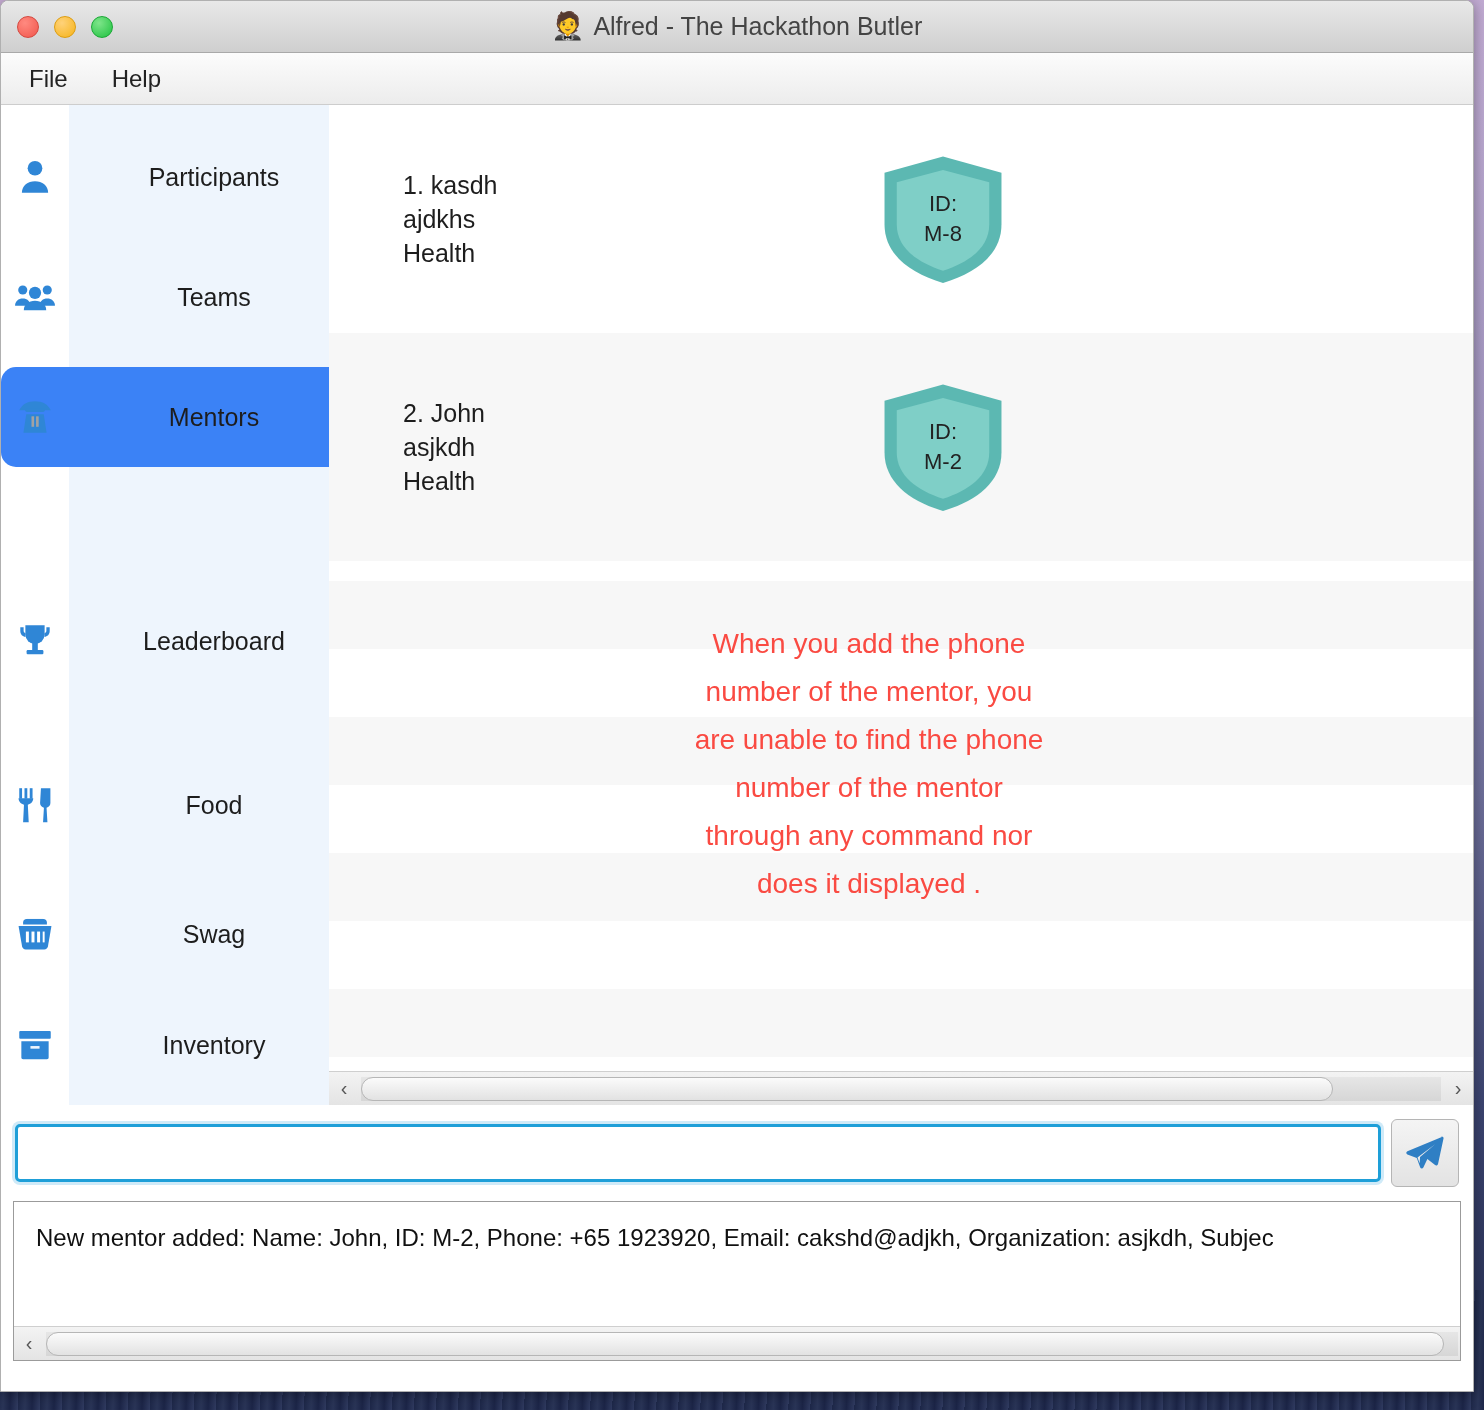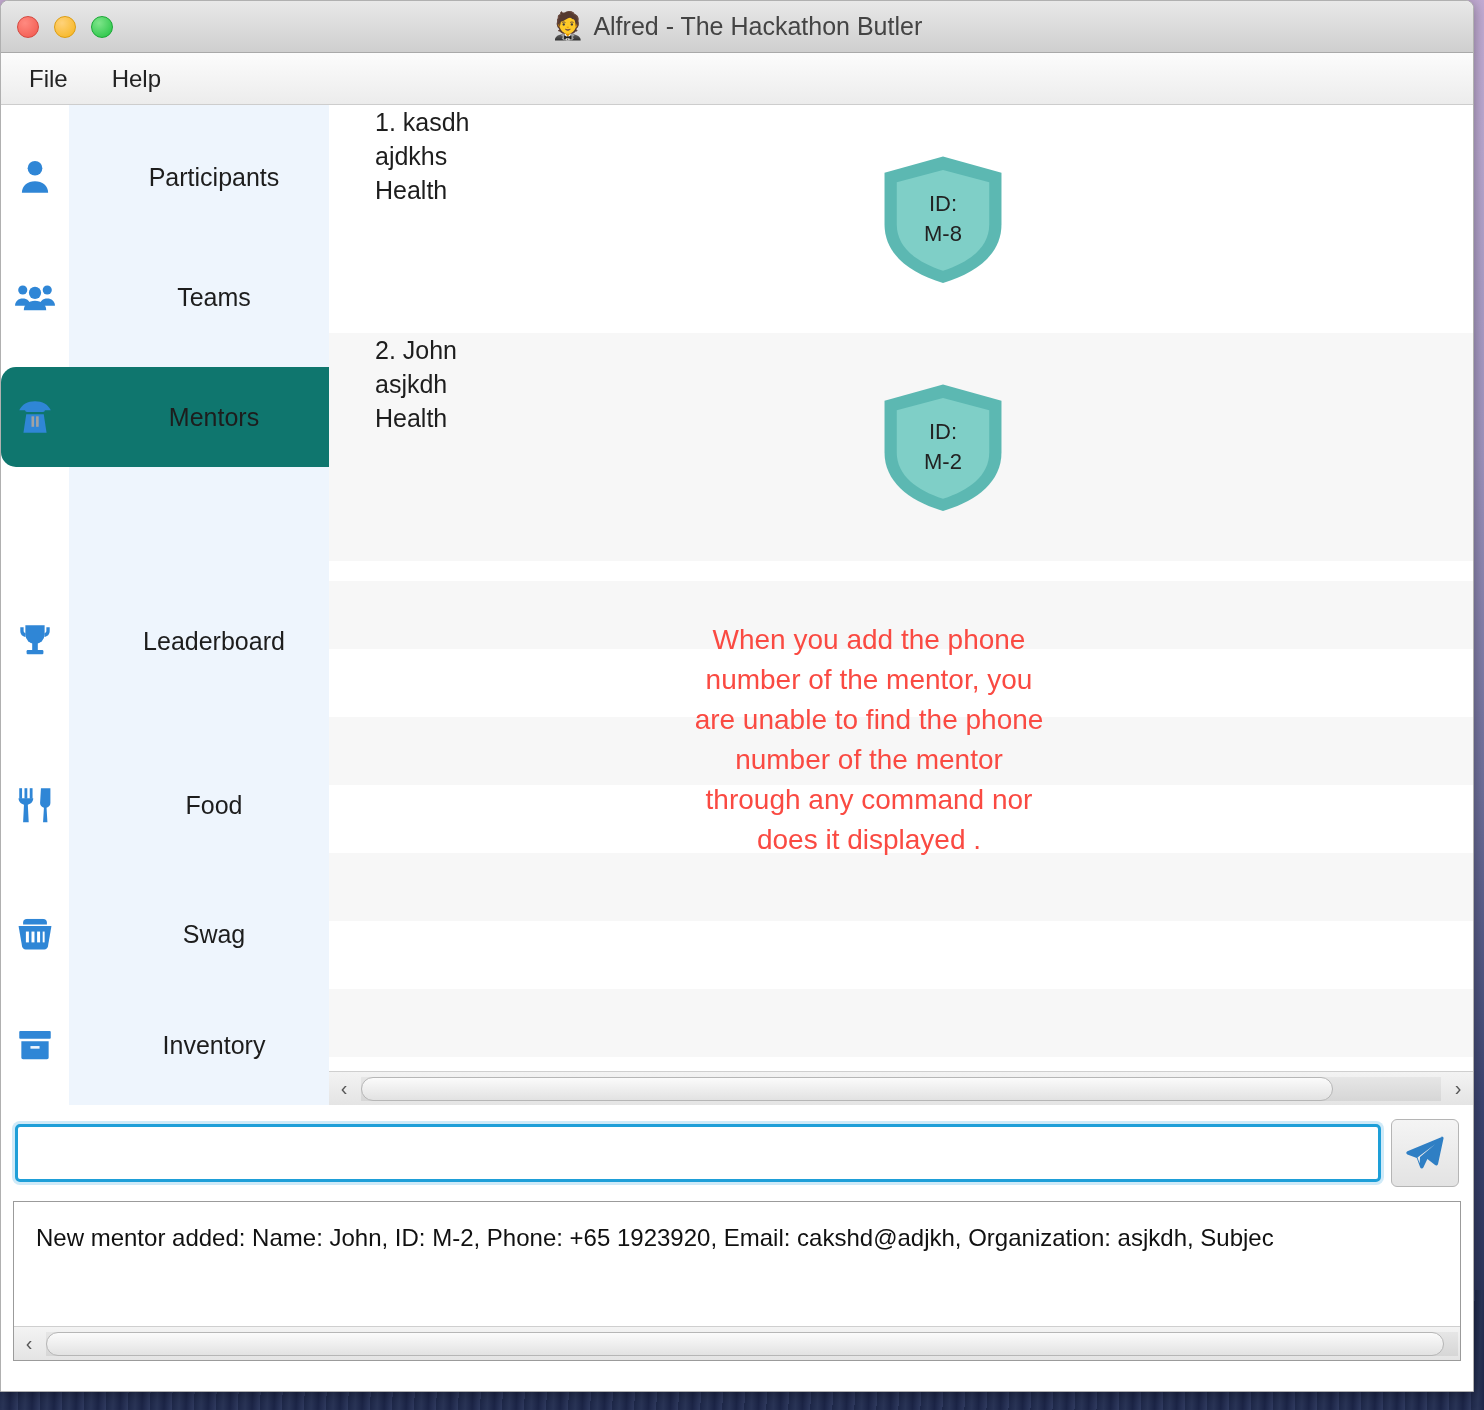--- a/index.html
+++ b/index.html
@@ -71,21 +71,21 @@
   
   #sidebar { position: relative; width: 328px; height: 100%; background: #fff; flex: 0 0 328px; }
   #sidebar-labelbg {
     position: absolute; left: 68px; top: 0; width: 260px; height: 100%;
     background: #eef5fd;
   }
   .nav-item {
     position: absolute; left: 0; width: 368px; height: 100px;
     display: flex; align-items: center;
   }
-  .nav-item.active { background: #0f766e; border-radius: 15px; }
+  .nav-item.active { background: #3b82f6; border-radius: 15px; }
   .nav-icon {
     width: 68px; flex: 0 0 68px;
     display: flex; align-items: center; justify-content: center;
     color: #2f86d6;
   }
   .nav-icon svg { width: 42px; height: 42px; fill: #2f86d6; display: block; }
   .nav-label {
     flex: 1; font-size: 25px; color: #1d1d1d;
     display: flex; align-items: center; justify-content: center;
     padding-right: 10px;
@@ -96,40 +96,40 @@
   #stripes {
     position: absolute; left: 0; top: 0; right: 0; bottom: 34px;
     background: repeating-linear-gradient(
       to bottom,
       #ffffff 0px, #ffffff 68px,
       #f7f7f7 68px, #f7f7f7 136px
     );
   }
   .mentor-row {
     position: absolute; left: 0; right: 0;
-    display: flex; 
+    display: flex; align-items: center; padding-left: 28px;
   }
   .mentor-row.r1 { top: 0;   height: 228px; background: #ffffff; }
   .mentor-row.r2 { top: 228; height: 228px; background: #f7f7f7; }
   .mentor-text {
     margin-left: 46px; font-size: 25px; color: #1d1d1d; line-height: 34px; white-space: pre-line;
   }
   .shield-wrap {
     position: absolute; left: 546px; top: 50%; transform: translateY(-50%);
     width: 136px; height: 136px;
   }
   .shield-wrap svg { width: 136px; height: 136px; display: block; }
   .shield-label {
     position: absolute; left: 0; right: 0; top: 38px;
     text-align: center; font-size: 22px; color: #222; line-height: 30px;
   }
 
   #annotation {
     position: absolute; left: 320px; top: 515px; width: 440px;
-    text-align: center; color: #fa4a42; font-size: 28px; line-height: 40px;
+    text-align: center; color: #fa4a42; font-size: 28px; line-height: 48px;
     white-space: pre-line;
   }
 
   
   .hscroll {
     position: absolute; left: 0; right: 0; bottom: 0; height: 34px;
     background: linear-gradient(#f3f3f3, #e4e4e4);
     border-top: 1px solid #cfcfcf;
     display: flex; align-items: center;
   }

